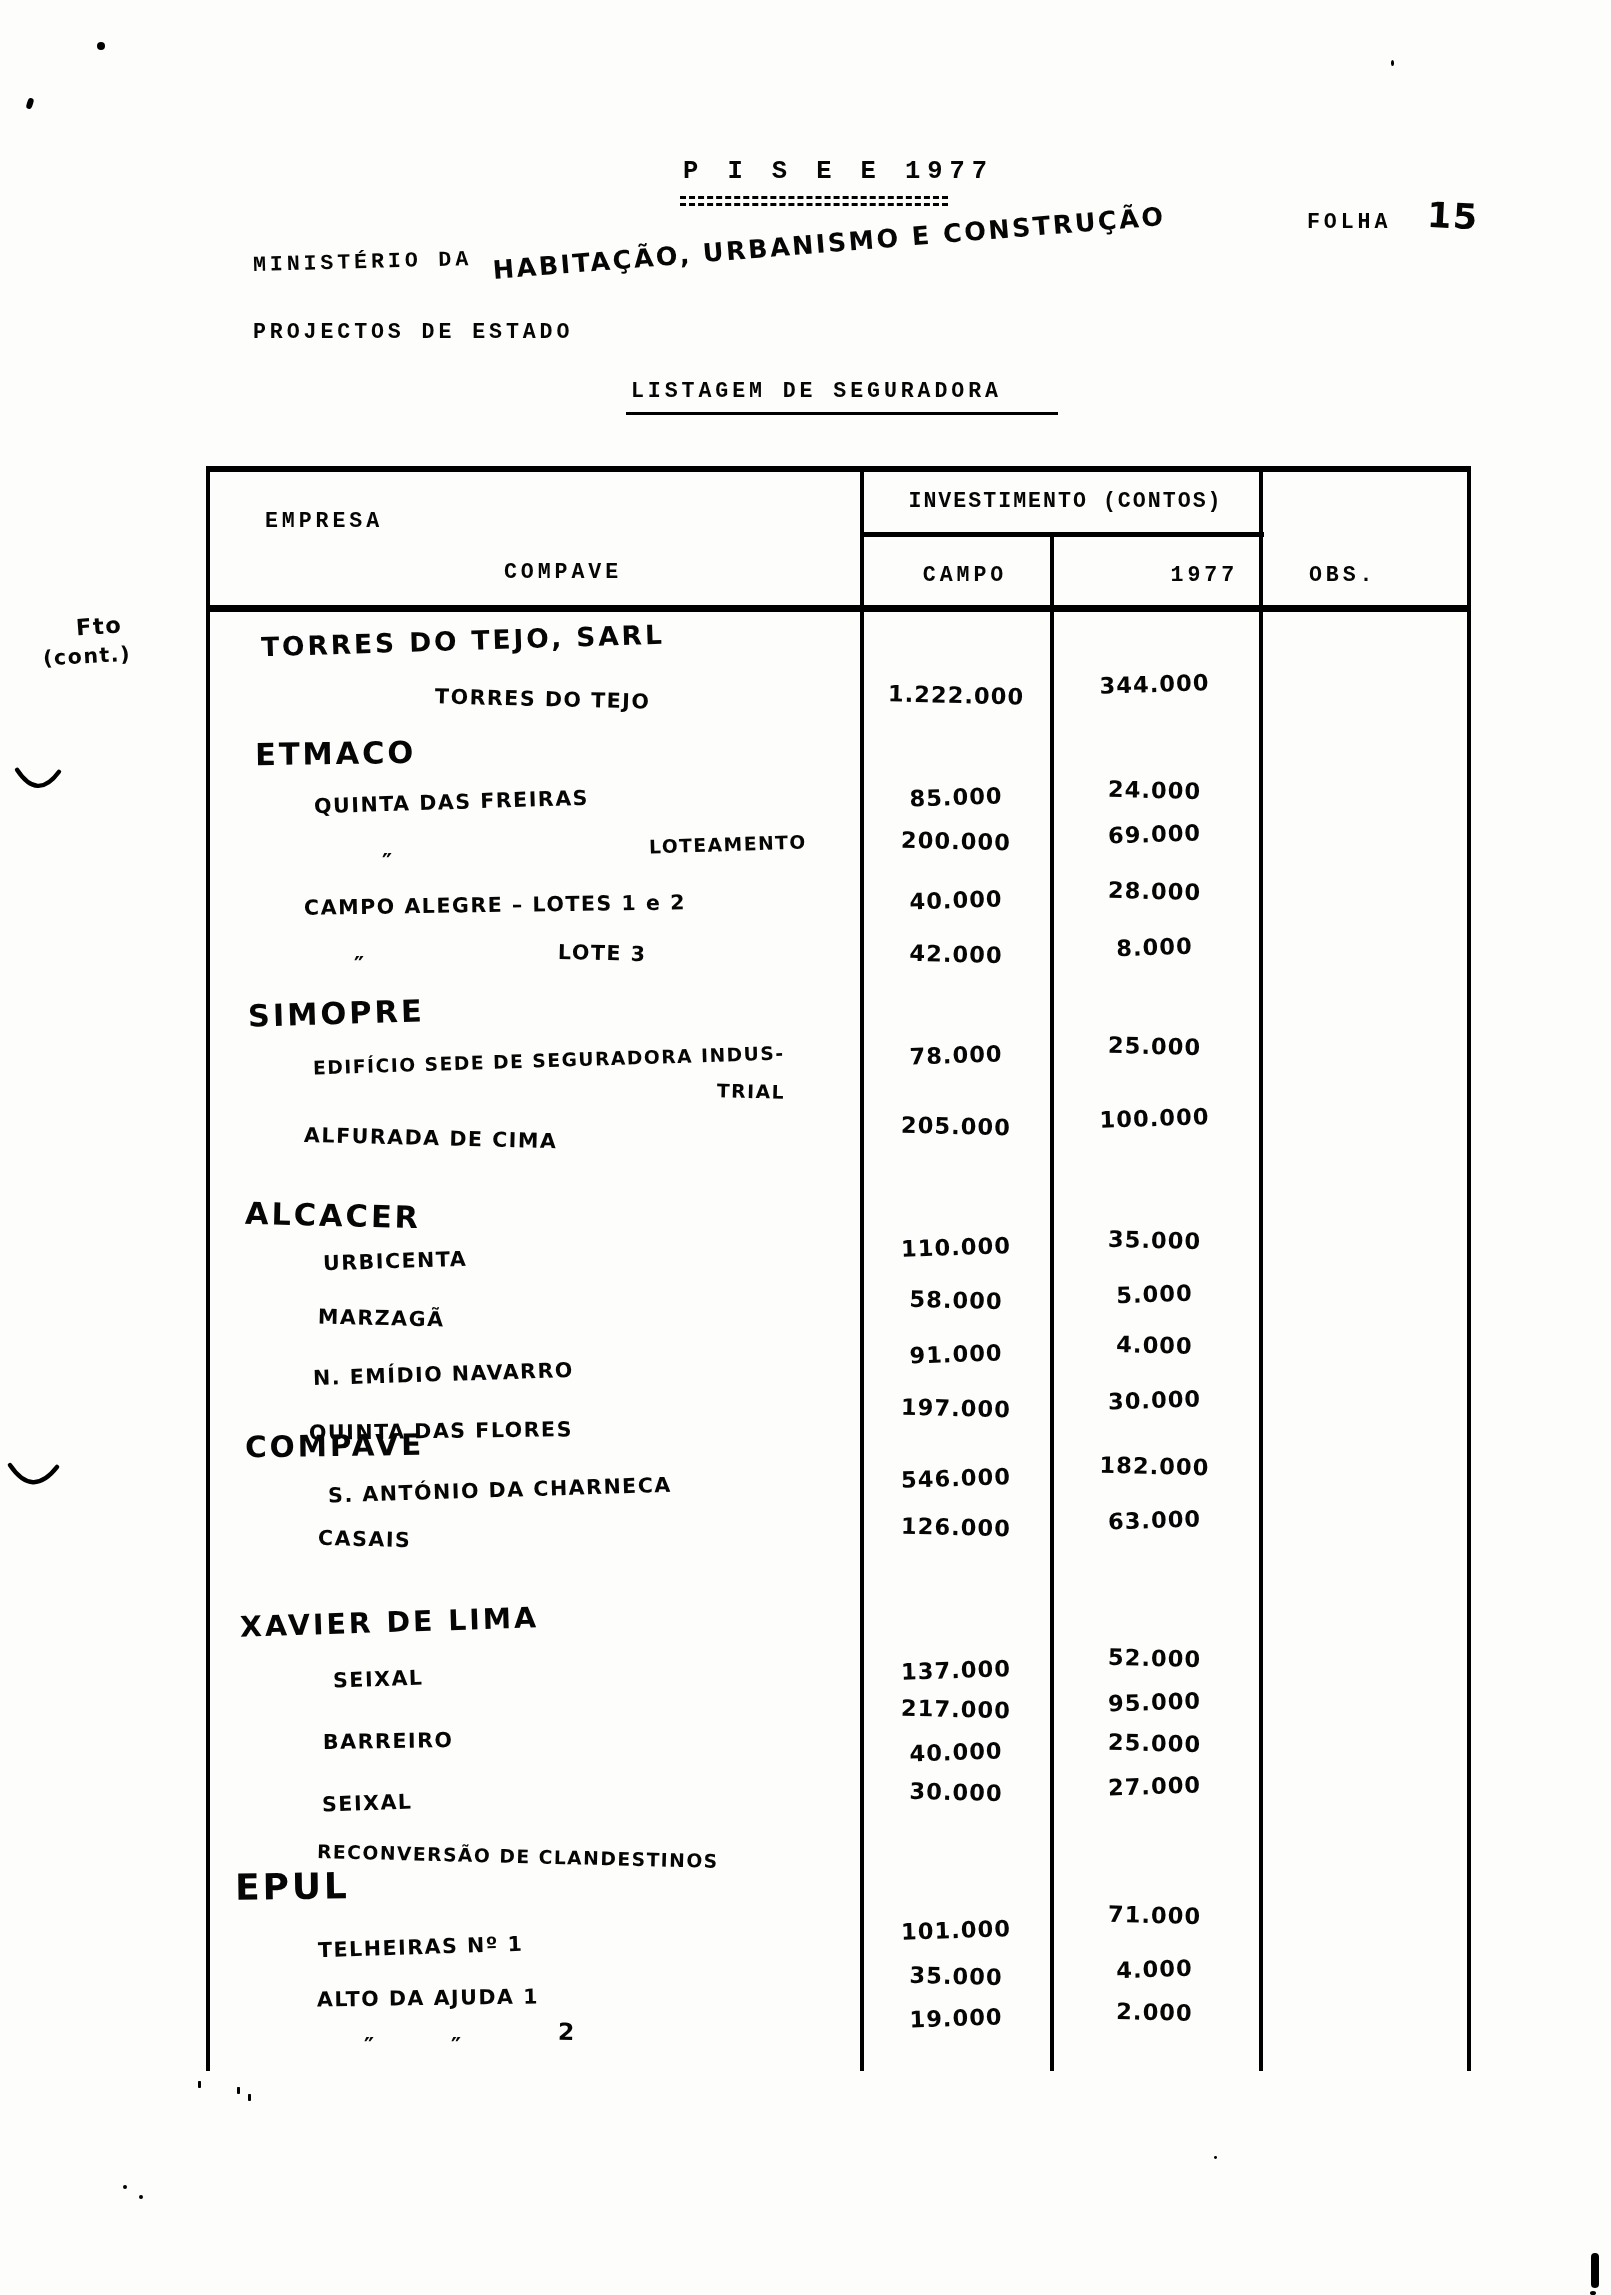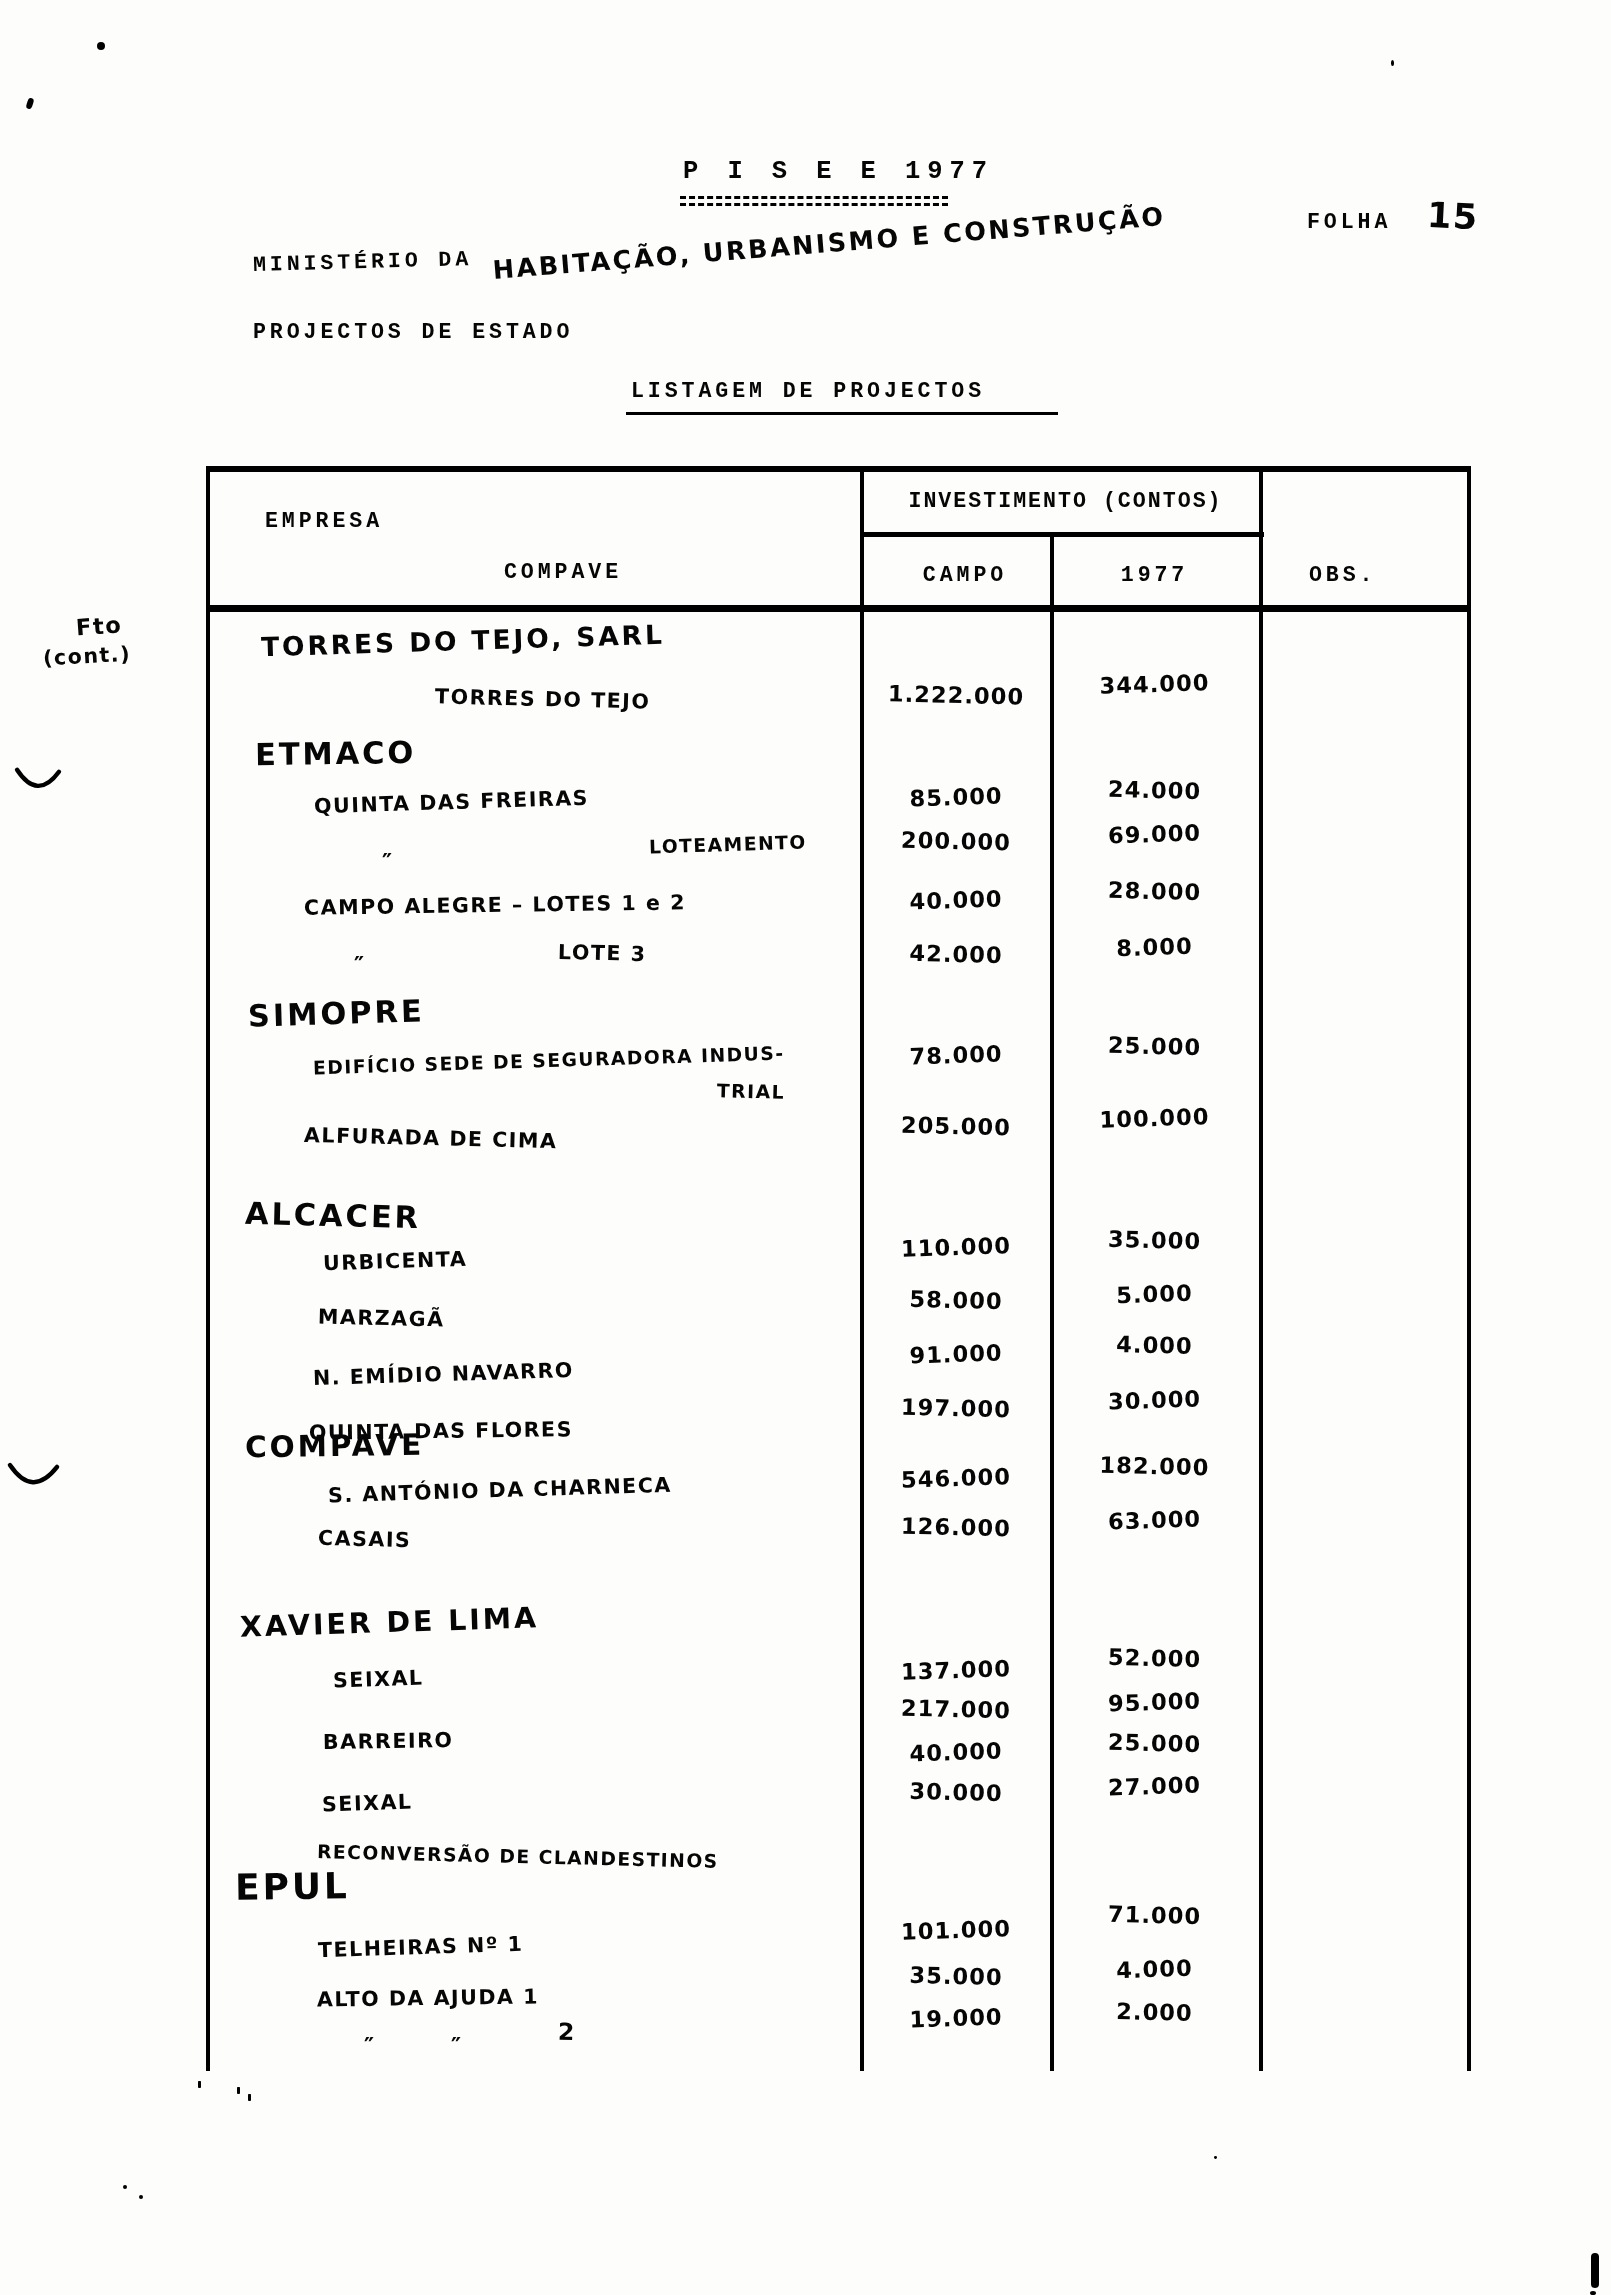--- a/index.html
+++ b/index.html
@@ -41,21 +41,21 @@
 <div class="dash-double" style="left:680px;top:196px;width:268px;"></div>
 
 <div class="abs typed" style="left:1307px;top:210px;">FOLHA</div>
 <div class="abs hw" style="left:1427px;top:196px;font-size:35px;transform:rotate(3deg);">15</div>
 
 <div class="abs typed" style="left:253px;top:250px;transform:rotate(-1.6deg);">MINISTÉRIO DA</div>
 <div class="abs hw" style="left:494px;top:255px;font-size:25.5px;letter-spacing:2.5px;transform:rotate(-4.6deg);transform-origin:left bottom;">HABITAÇÃO, URBANISMO E CONSTRUÇÃO</div>
 
 <div class="abs typed" style="left:253px;top:320px;">PROJECTOS DE ESTADO</div>
 
-<div class="abs typed" style="left:631px;top:379px;">LISTAGEM DE PROJECTOS</div>
+<div class="abs typed" style="left:631px;top:379px;">LISTAGEM DE SEGURADORA</div>
 <div class="underline-solid" style="left:626px;top:412px;width:432px;"></div>
 
 <div class="abs hw" style="left:76px;top:613px;font-size:22.6px;transform:rotate(-4deg);">Fto</div>
 <div class="abs hw" style="left:43px;top:644px;font-size:20.6px;transform:rotate(-3deg);">(cont.)</div>
 
 <svg style="left:13.8px;top:763px;" width="49" height="39" viewBox="0 0 100 80">
   <path d="M6,14 Q48,78 92,18" fill="none" stroke="#000" stroke-width="9" stroke-linecap="round"></path>
 </svg>
 <svg style="left:6.9px;top:1457px;" width="54" height="42" viewBox="0 0 110 85">
   <path d="M6,16 Q52,84 102,20" fill="none" stroke="#000" stroke-width="9" stroke-linecap="round"></path>
@@ -68,21 +68,21 @@
 <div class="vline" style="left:206px;top:466px;height:1605px;"></div>
 <div class="vline" style="left:860px;top:466px;height:1605px;"></div>
 <div class="vline" style="left:1050px;top:533px;height:1538px;"></div>
 <div class="vline" style="left:1259px;top:466px;height:1605px;"></div>
 <div class="vline" style="left:1467px;top:466px;height:1605px;"></div>
 
 <div class="abs typed" style="left:265px;top:509px;">EMPRESA</div>
 <div class="abs typed" style="left:504px;top:560px;">COMPAVE</div>
 <div class="abs typed" style="left:879px;top:489px;width:373px;text-align:center;letter-spacing:2px;">INVESTIMENTO  (CONTOS)</div>
 <div class="abs typed" style="left:884px;top:563px;width:162px;text-align:center;">CAMPO</div>
-<div class="abs typed" style="left:1071px;top:563px;width:167px;text-align:center;">1977</div>
+<div class="abs typed" style="left:1071px;top:563px;width:167px;text-align:right;">1977</div>
 <div class="abs typed" style="left:1309px;top:563px;">OBS.</div>
 
 <div class="abs hw company r1" style="left:261px;top:625px;font-size:26.5px;">TORRES DO TEJO, SARL</div>
 <div class="abs hw project r2" style="left:435px;top:687px;">TORRES DO TEJO</div>
 
 <div class="abs hw company r3" style="left:255px;top:736px;font-size:30.5px;">ETMACO</div>
 <div class="abs hw project r1" style="left:314px;top:790px;">QUINTA DAS FREIRAS</div>
 <div class="abs hw project" style="left:382px;top:849px;font-size:22.6px;">″</div>
 <div class="abs hw project r1" style="left:649px;top:834px;font-size:18.7px;">LOTEAMENTO</div>
 <div class="abs hw project r3" style="left:304px;top:893px;">CAMPO ALEGRE – LOTES 1 e 2</div>

